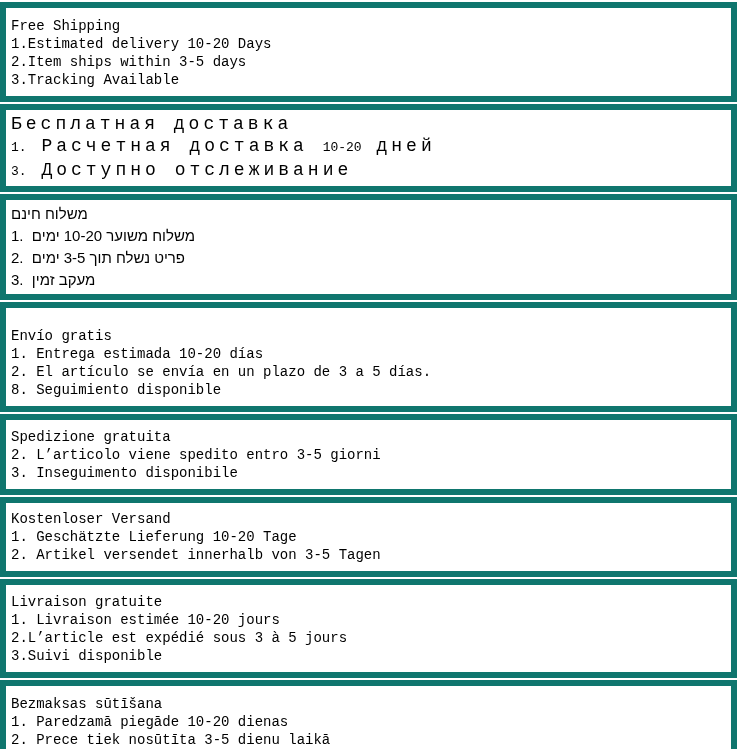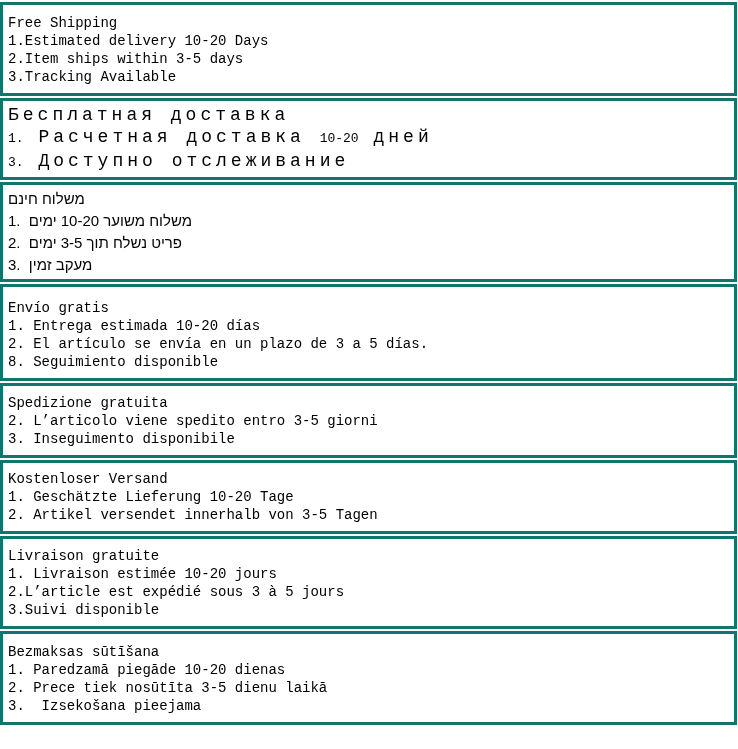--- a/index.html
+++ b/index.html
@@ -10,21 +10,21 @@
     height: 749px;
     overflow: hidden;
   }
   .panel {
     padding-top: 2px;
     width: 738px;
   }
   .sec {
     box-sizing: border-box;
     width: 737px;
-    border: 3px solid #0f766e;
+    border: 6px solid #0f766e;
     margin: 0 0 2px 0;
     padding: 8px 4px 7px 5px;
     color: #000000;
     font-family: "Liberation Mono", monospace;
     font-size: 14px;
     line-height: 18px;
     background: #ffffff;
   }
   .sec .row {
     white-space: pre-wrap;
@@ -45,21 +45,21 @@
   }
   
   .sec-he {
     font-family: "Liberation Sans", sans-serif;
     font-size: 15px;
     line-height: 22px;
     padding-top: 3px;
     padding-bottom: 3px;
     direction: ltr;
   }
-  .sec-es { padding-top: 12px; }
+  .sec-es { padding-top: 19px; }
   .sec-it { padding-top: 8px; }
   .sec-de { padding-top: 7px; }
   .sec-fr { padding-top: 8px; }
   .sec-lv { padding-top: 9px; }
 </style>
 </head>
 <body>
 
 <div class="panel">
 

